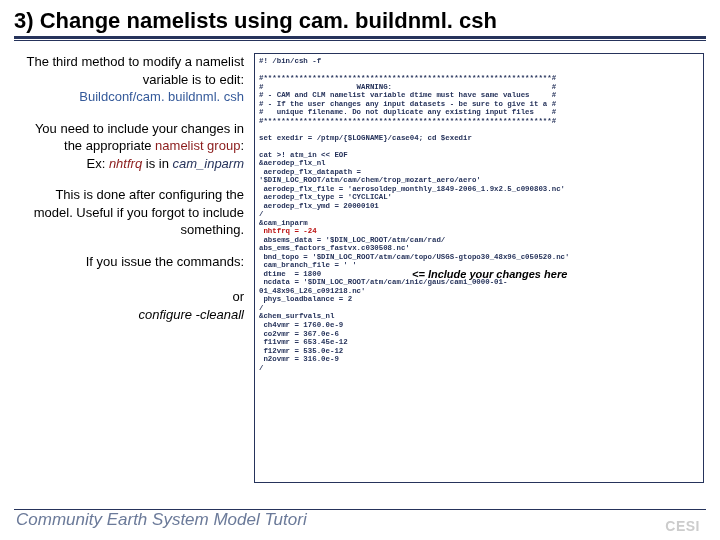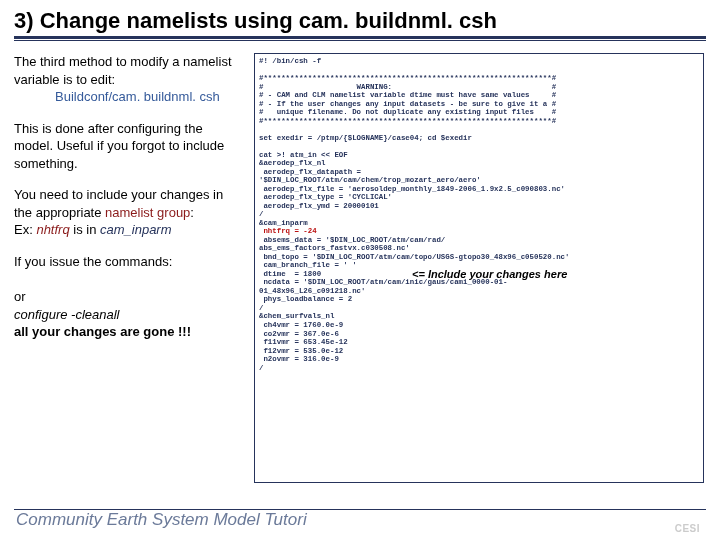--- a/index.html
+++ b/index.html
@@ -45,21 +45,21 @@
     padding: 3px 4px;
     font-family: "Courier New", monospace;
     font-size: 7.4px;
     color: #26335b;
     line-height: 1.15;
     white-space: pre;
     overflow: hidden;
     font-weight: bold;
     height: 430px;
   }
-  .para { margin-bottom: 14px; }
+  .para { margin-bottom: 14px; text-align: right; }
   .build-path { color: #355a9a; margin-left: 41px; }
   .nl-group { color: #8a1a1a; }
   .cam-inparm { color: #26335b; font-style: italic; }
   .nhtfrq { color: #8a1a1a; font-style: italic; }
   .cfg { font-style: italic; }
   .gone { font-weight: bold; }
   .code-red { color: #b11; }
   .annot {
     position: absolute;
     font-family: Arial, Helvetica, sans-serif;
@@ -83,50 +83,49 @@
     left: 16px;
     bottom: 10px;
     font-size: 17px;
     font-style: italic;
     color: #6b7a99;
   }
   .logo {
     position: absolute;
     right: 20px;
     bottom: 6px;
-    font-size: 10px;
+    font-size: 14px;
     font-weight: bold;
     color: #ccc;
     letter-spacing: 0.5px;
   }
 </style>
 </head>
 <body>
 
 <div class="slide">
   <div class="title">3) Change namelists using cam. buildnml. csh</div>
   <div class="title-rule"></div>
 
   <div class="content">
     <div class="left-col">
       <div class="para">
         <span>The third method to modify a namelist variable is to edit:</span><br>
         <span class="build-path">Buildconf/cam. buildnml. csh</span><br>
       </div>
-      <div class="para">This is done after configuring the model. Useful if you forgot to include something.</div>
       <div class="para">
         <span>You need to include your changes in the appropriate </span><span class="nl-group">namelist group</span><span>:</span><br>
         <span>Ex: </span><span class="nhtfrq">nhtfrq</span><span> is in </span><span class="cam-inparm">cam_inparm</span>
       </div>
+      <div class="para">This is done after configuring the model. Useful if you forgot to include something.</div>
       <div class="para">
         <span>If you issue the commands:</span><br>
         <br>
         <span>or</span><br>
         <span class="cfg">configure -cleanall</span><br>
-        <span class="gone">all your changes are gone !!!</span>
       </div>
     </div>
 
     <div class="right-col"><span>#! /bin/csh -f</span>
 <span></span>
 <span>#*****************************************************************#</span>
 <span>#                     WARNING:                                    #</span>
 <span># - CAM and CLM namelist variable dtime must have same values     #</span>
 <span># - If the user changes any input datasets - be sure to give it a #</span>
 <span>#   unique filename. Do not duplicate any existing input files    #</span>

